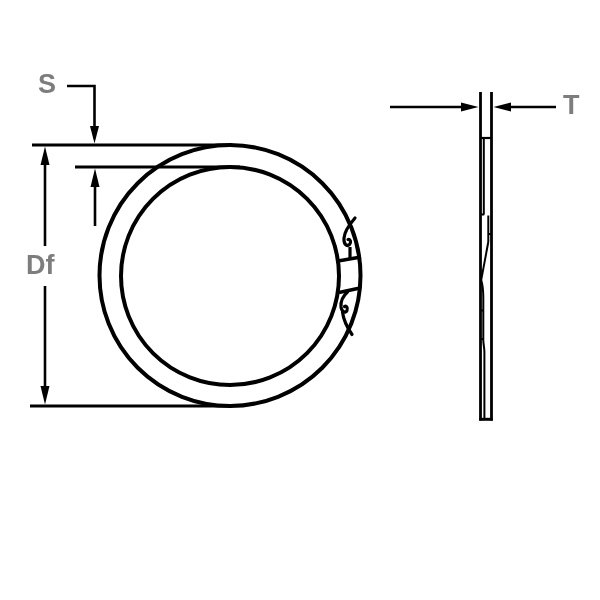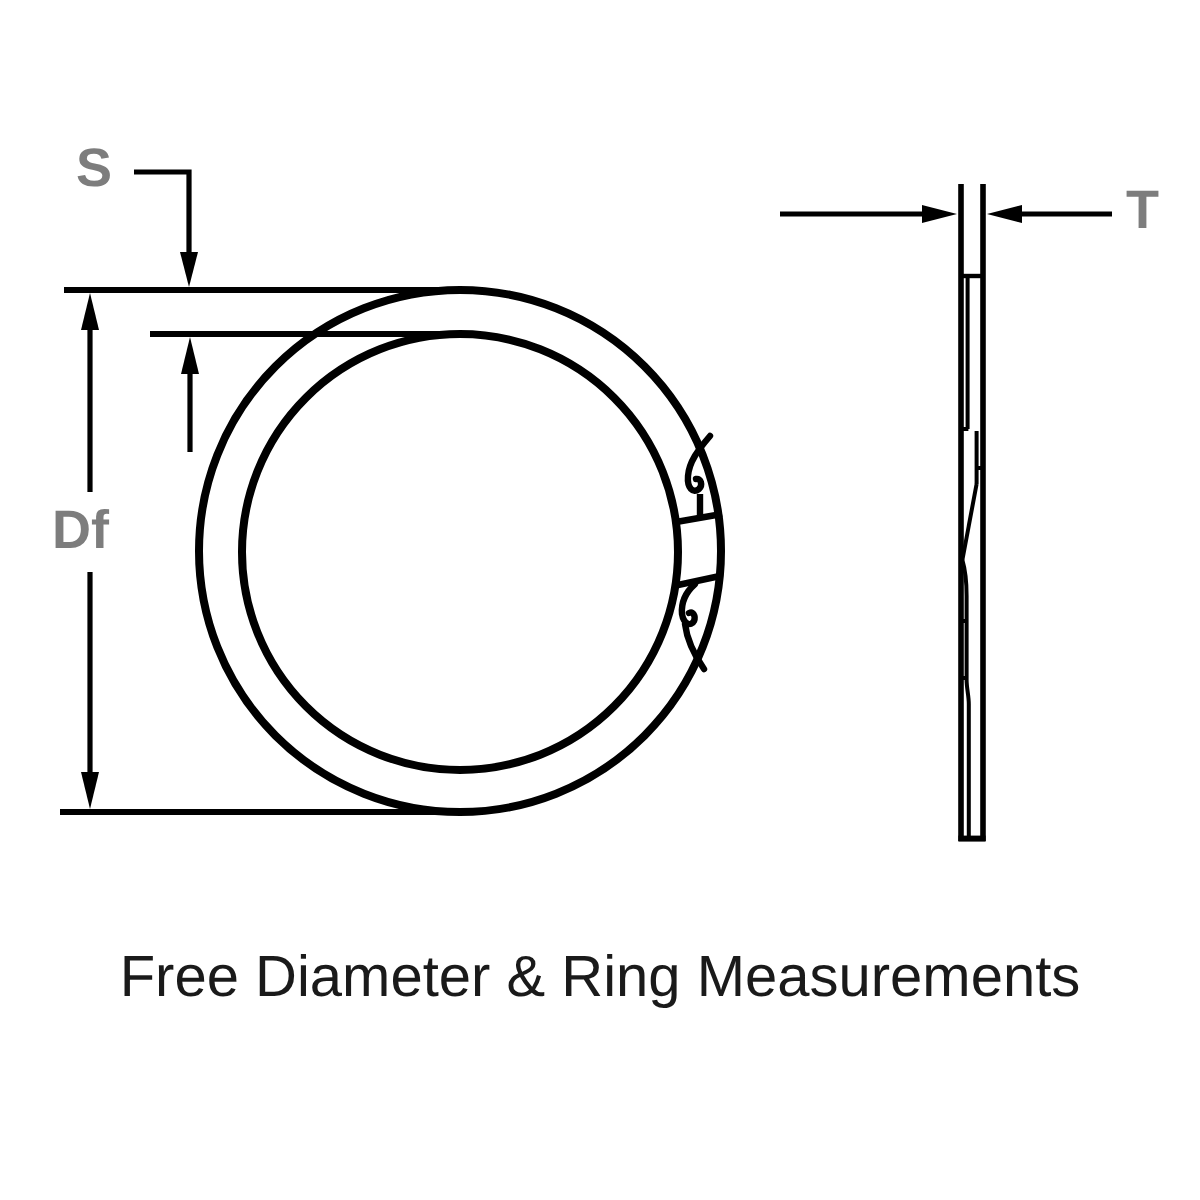--- a/index.html
+++ b/index.html
@@ -102,15 +102,14 @@
       <path d="M488.3,242 L481.2,280" stroke-width="2"></path>
       <path d="M481.2,280 C483,286 483.3,292 483.3,298 V340 C483.3,344 484.4,348 484.4,352 V418.5" stroke-width="2"></path>
       <path d="M480.5,310.5 H483.8" stroke-width="2"></path>
       <path d="M480.5,339 H483.8" stroke-width="2"></path>
     </g>
   </svg>
 
   <div class="dim-label lbl-s">S</div>
   <div class="dim-label lbl-df">Df</div>
   <div class="dim-label lbl-t">T</div>
-  <div class="caption">Free Diameter &amp; Ring Measurements</div>
 
 </div>
 
 </body></html>

